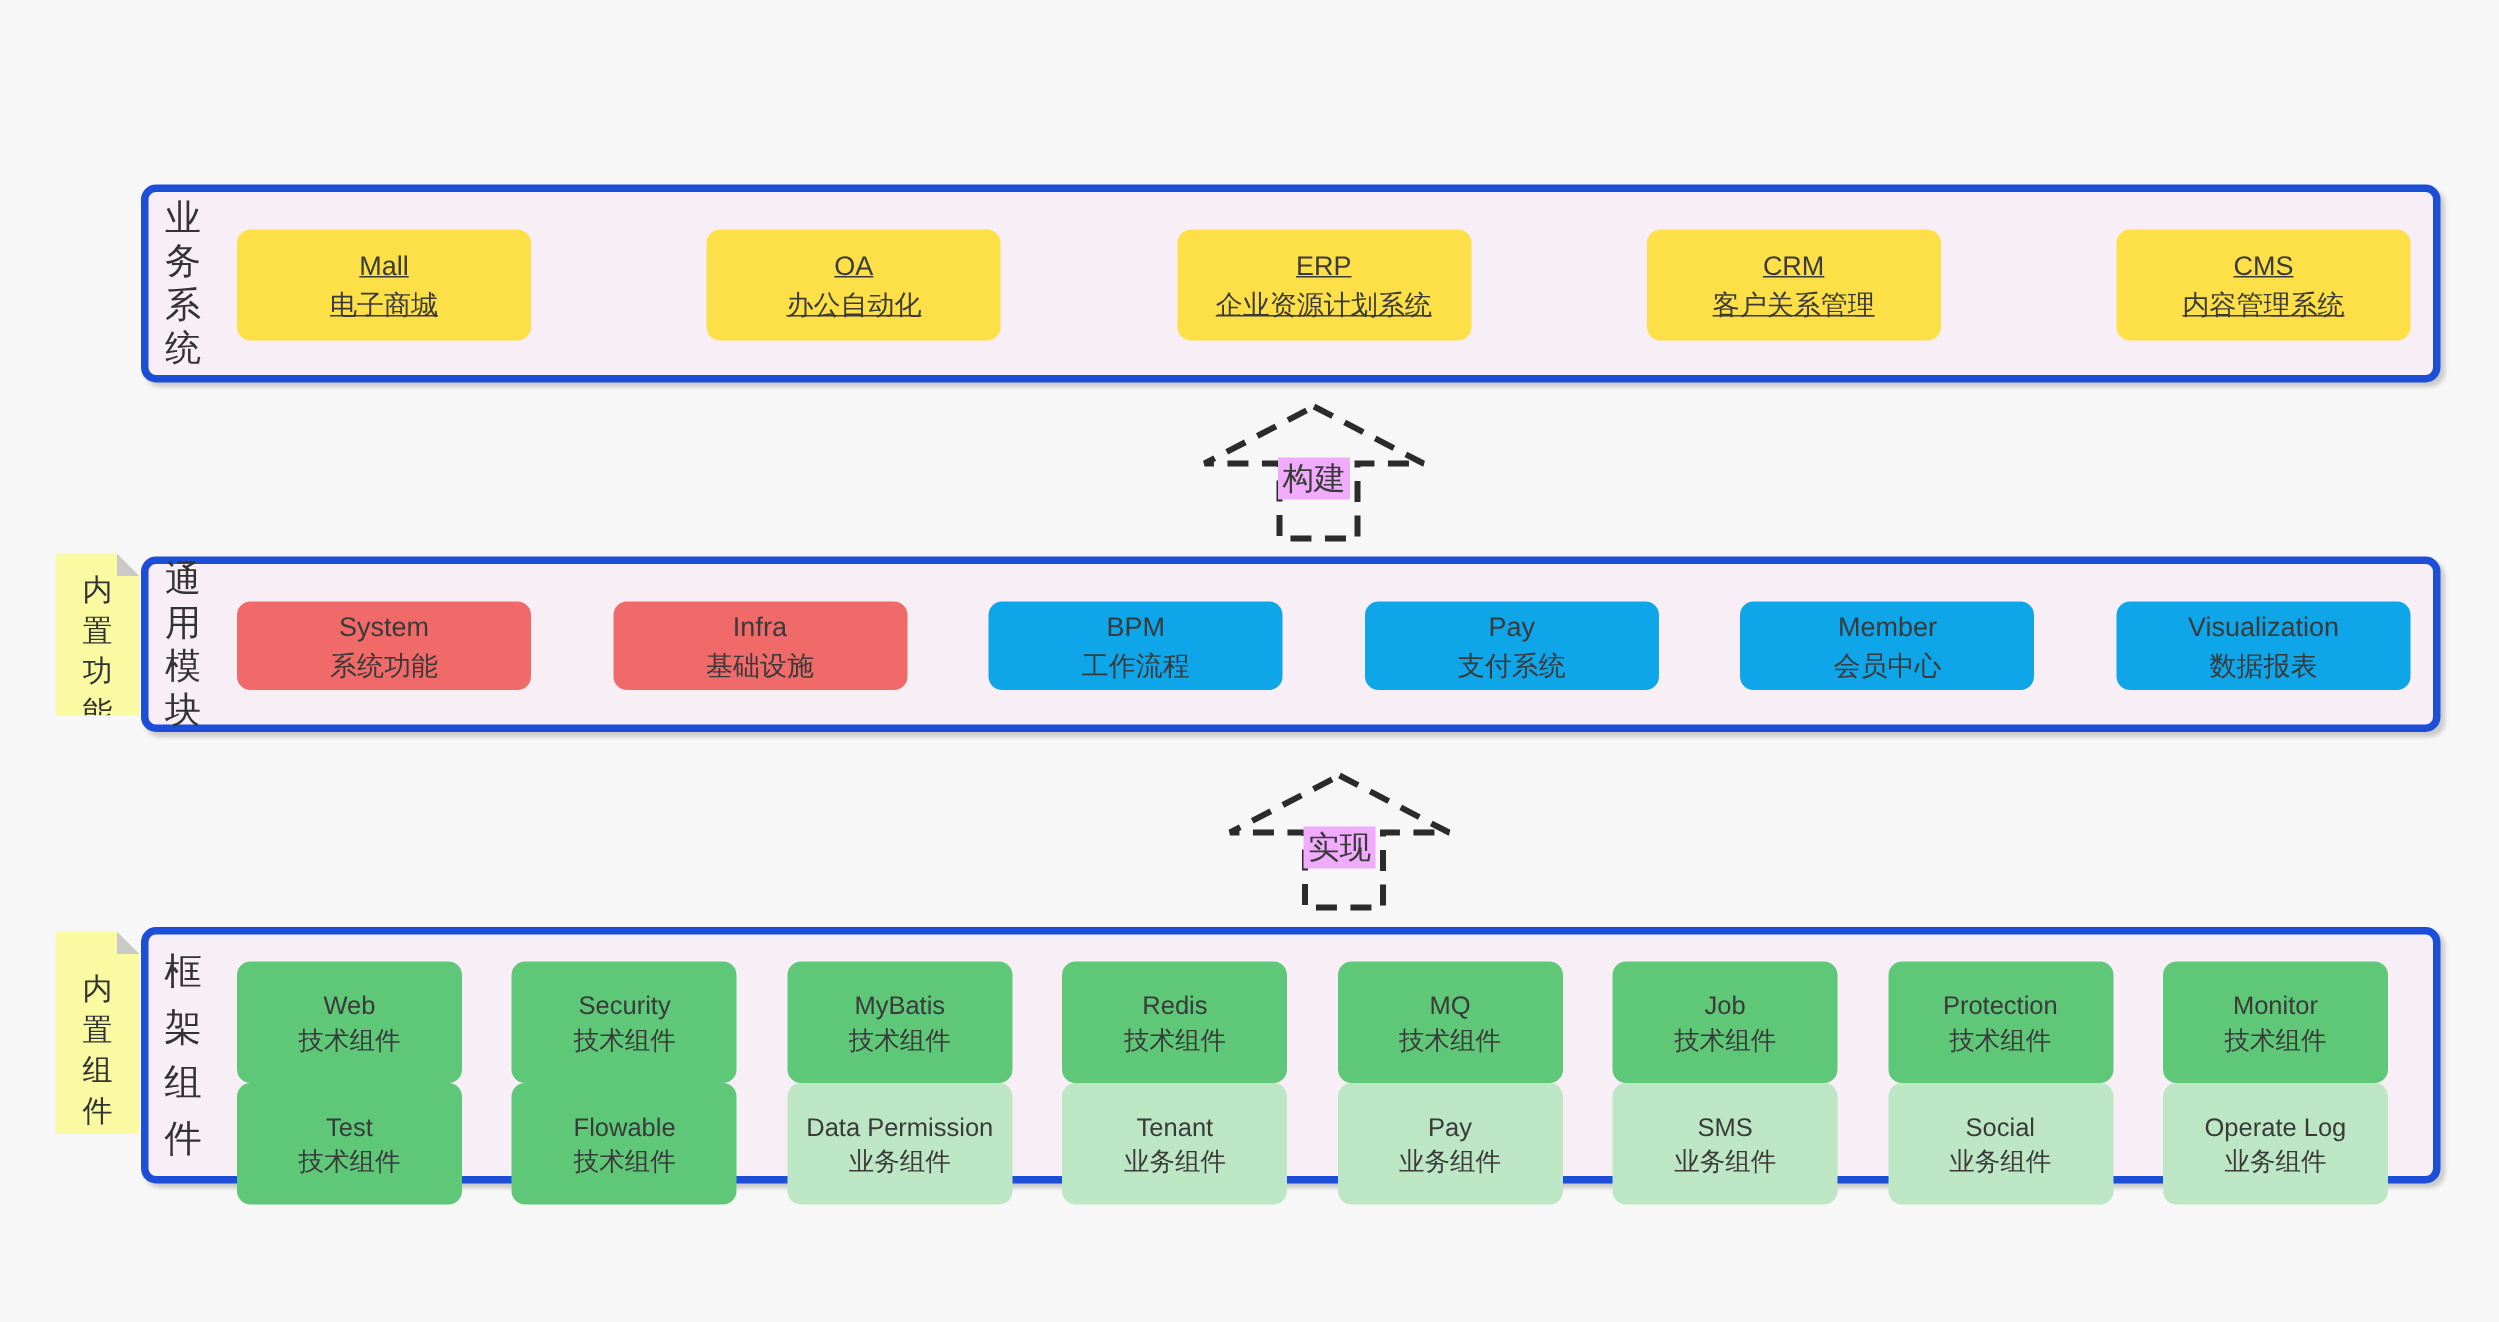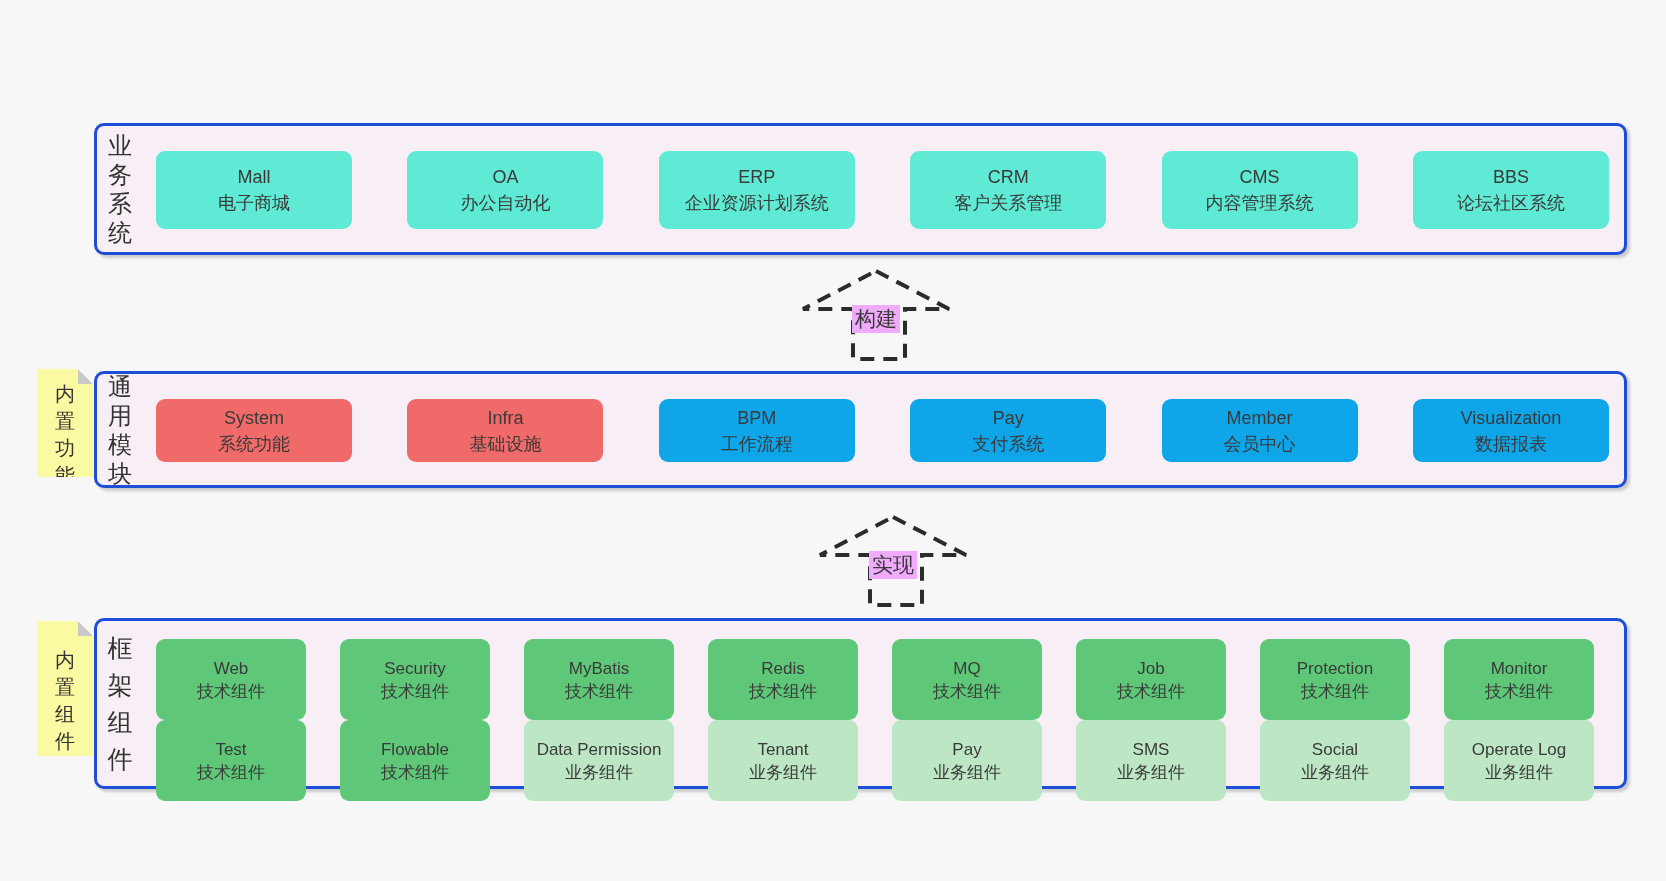--- a/index.html
+++ b/index.html
@@ -4,21 +4,21 @@
 <style>
   html,body{margin:0;padding:0;}
   body{width:1666px;height:881px;overflow:hidden;}
   .canvas{
     position:relative;width:1666px;height:881px;background:#f7f7f7;
     font-family:"Liberation Sans","DejaVu Sans",sans-serif;color:#3a3a3a;
   }
   
   .layer{
     position:absolute;left:94px;width:1533px;box-sizing:border-box;
-    background:#f8eef6;border:3px solid #1d4ed8;border-radius:10px;
+    background:#f8eef6;border:5px solid #1d4ed8;border-radius:10px;
     box-shadow:3px 3px 3px rgba(0,0,0,0.18);
   }
   #layer-business{top:123px;height:132px;}
   #layer-modules{top:371px;height:117px;}
   #layer-components{top:618px;height:171px;}
   .layer-label{
     position:absolute;left:8px;top:0;height:100%;
     display:flex;align-items:center;justify-content:center;width:30px;
   }
   .vtext{
@@ -30,21 +30,21 @@
   .boxes-row{
     position:absolute;left:59px;right:15px;top:25px;bottom:23px;
     display:flex;justify-content:space-between;
   }
   .box{
     box-sizing:border-box;border-radius:9px;padding:4px 6px;
     display:flex;flex-direction:column;align-items:center;justify-content:center;
     text-align:center;font-size:18px;line-height:26px;color:#3a3a3a;
   }
   .boxes-row .box{width:196px;}
-  .box.blue{background:#5eead4;}
+  .box.blue{background:#fde047;text-decoration:underline;}
   .box.red{background:#f16a6a;}
   .box.pink{background:#0ea5e9;}
   .box.gdark{background:#5ec878;}
   .box.glight{background:#bce6c4;}
   
   .grid{
     position:absolute;left:59px;right:30px;top:18px;bottom:18px;
     display:flex;flex-direction:column;justify-content:space-between;
   }
   .grid-row{display:flex;justify-content:space-between;}
@@ -96,24 +96,20 @@
         <span>企业资源计划系统</span>
       </div>
       <div class="box blue">
         <span>CRM</span>
         <span>客户关系管理</span>
       </div>
       <div class="box blue">
         <span>CMS</span>
         <span>内容管理系统</span>
       </div>
-      <div class="box blue">
-        <span>BBS</span>
-        <span>论坛社区系统</span>
-      </div>
     </div>
   </section>
 
   <div class="arrow" id="arrow-build">
     <svg viewBox="0 0 150 94">
       <polygon points="75,3 148,41 104,41 104,91 52,91 52,41 2,41" fill="#f7f7f7" stroke="#2b2b2b" stroke-width="4" stroke-dasharray="14 9"></polygon>
     </svg>
     <div class="arrow-label">构建</div>
   </div>
 

